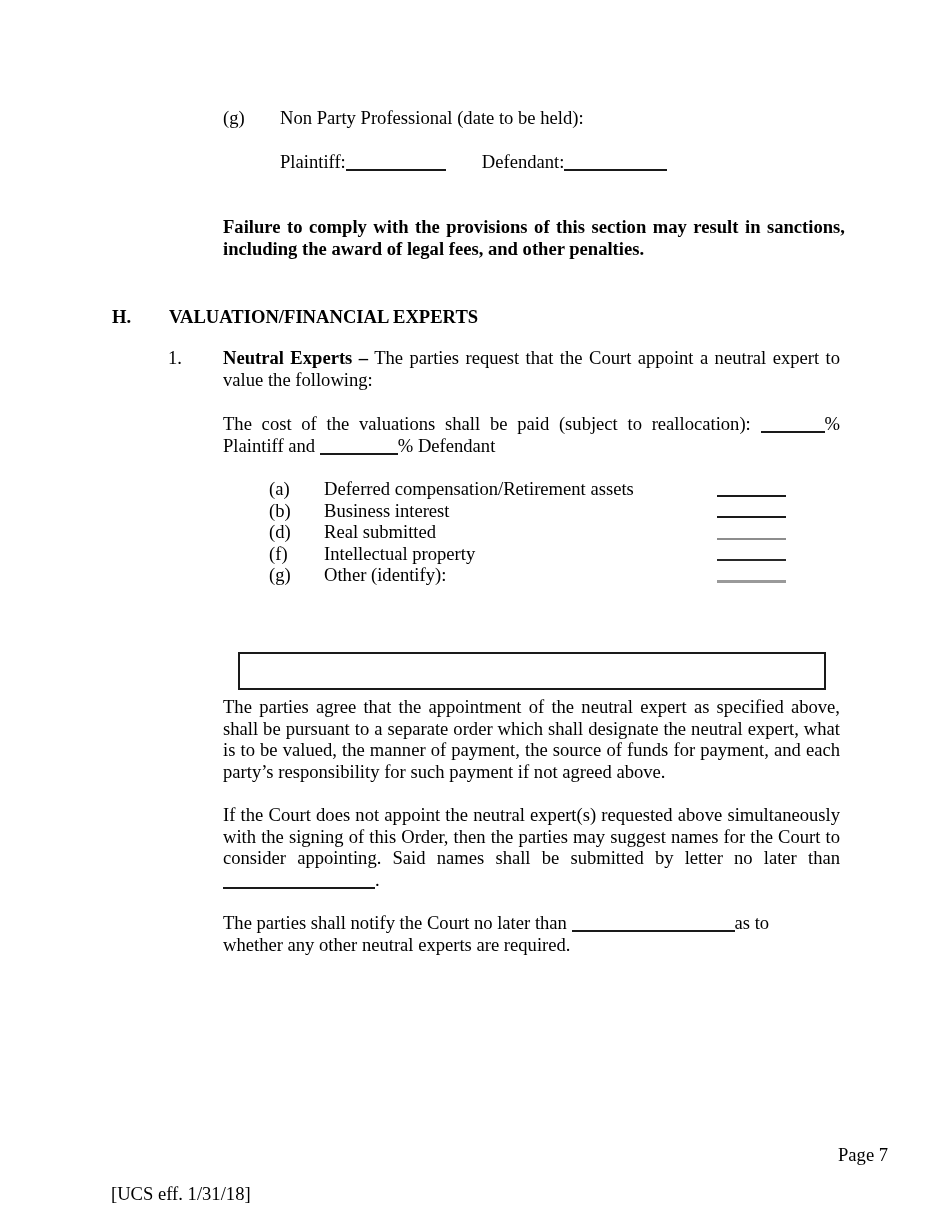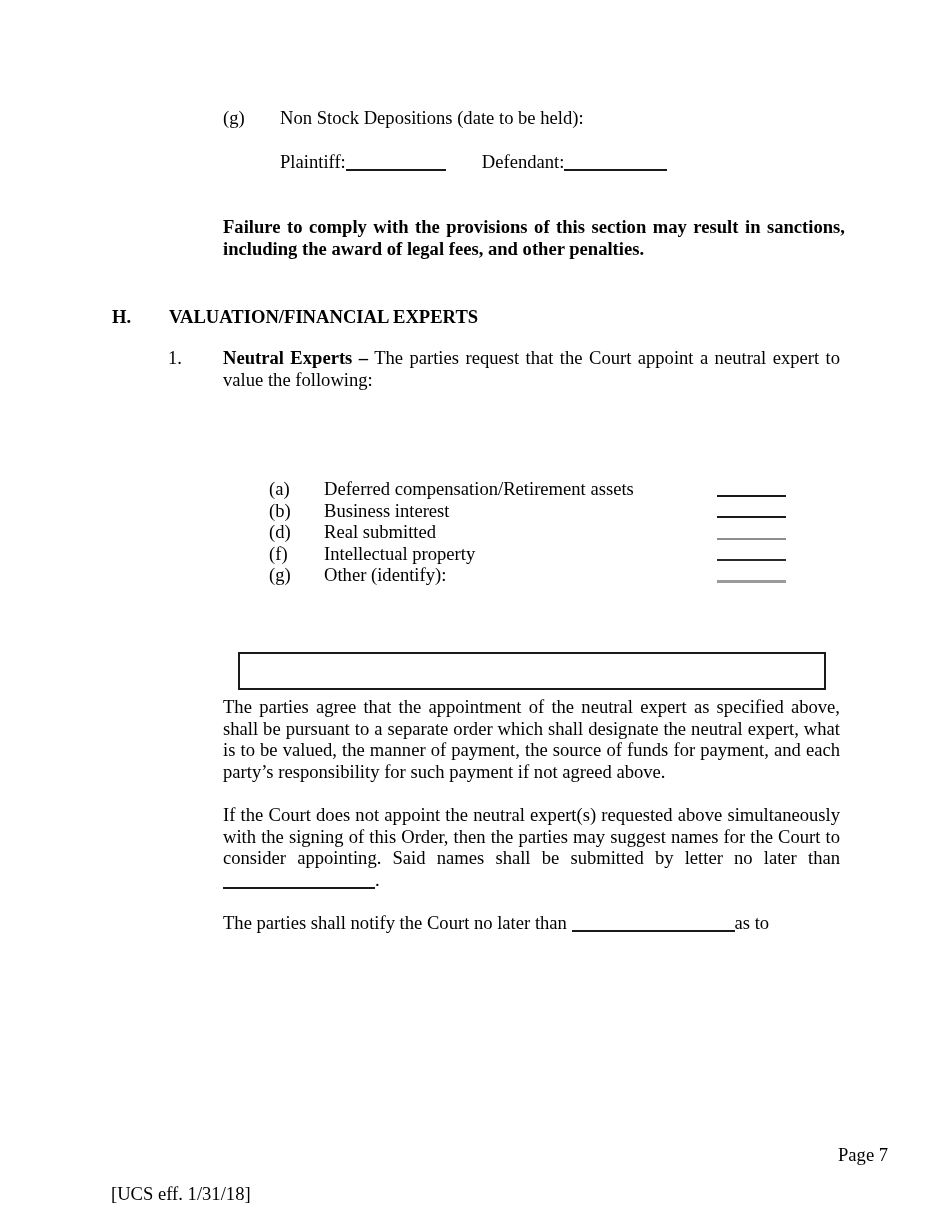--- a/index.html
+++ b/index.html
@@ -49,39 +49,42 @@
   .footer-left { left: 111px; top: 1183px; text-align: right; }
   .footer-right { left: 838px; top: 1144px; text-align: right; }
 </style>
 </head>
 <body>
 
 <div class="page">
 
   <div class="abs row" style="left:223px; top:107px; width:620px;">
     <span class="lbl" style="width:57px;">(g)</span>
-    <span>Non Stock Depositions (date to be held):</span>
+    <span>Non Party Professional (date to be held):</span>
   </div>
 
   <div class="abs" style="left:280px; top:151px; width:600px; white-space:nowrap;">
     <span>Plaintiff:</span><span class="blank" style="width:100px;"></span><span style="display:inline-block; width:36px;"></span><span>Defendant:</span><span class="blank" style="width:103px;"></span>
   </div>
 
   <div class="abs bold just" style="left:223px; top:216px; width:622px;">Failure to comply with the provisions of this section may result in sanctions, including the award of legal fees, and other penalties.</div>
 
   <div class="abs row bold" style="left:112px; top:306px; width:700px;">
     <span class="lbl" style="width:57px;">H.</span>
     <span>VALUATION/FINANCIAL EXPERTS</span>
   </div>
 
   <div class="abs row" style="left:168px; top:347px;">
     <span class="lbl" style="width:55px;">1.</span>
     <span class="just" style="width:617px; display:inline-block;"><b>Neutral Experts –</b><span> The parties request that the Court appoint a neutral expert to value the following:</span></span>
   </div>
 
+  <div class="abs just" style="left:223px; top:413px; width:617px;">
+    <span>The cost of the valuations shall be paid (subject to reallocation): </span><span class="blank" style="width:64px;"></span><span>% Plaintiff and </span><span class="blank" style="width:78px;"></span><span>% Defendant</span>
+  </div>
 
   <div class="abs assets-list" style="left:223px; top:478px;margin-left:46px;">
     <div class="asset-row">
       <span class="asset-label">(a)</span><span class="asset-text">Deferred compensation/Retirement assets</span>
       <span class="asset-blank" style="border-bottom-color: rgb(26, 26, 26);"></span>
     </div>
     <div class="asset-row">
       <span class="asset-label">(b)</span><span class="asset-text">Business interest</span>
       <span class="asset-blank" style="border-bottom-color: rgb(26, 26, 26);"></span>
     </div>
@@ -102,18 +105,19 @@
   <div class="other-box"></div>
 
   <div class="abs just" style="left:223px; top:696px; width:617px;">The parties agree that the appointment of the neutral expert as specified above, shall be pursuant to a separate order which shall designate the neutral expert, what is to be valued, the manner of payment, the source of funds for payment, and each party’s responsibility for such payment if not agreed above.</div>
 
   <div class="abs just" style="left:223px; top:804px; width:617px;">
     <span>If the Court does not appoint the neutral expert(s) requested above simultaneously with the signing of this Order, then the parties may suggest names for the Court to consider appointing.  Said names shall be submitted by letter no later than </span><span class="blank" style="width:152px;"></span><span>.</span>
   </div>
 
   <div class="abs" style="left:223px; top:912px; width:640px;">
     <div><span>The parties shall notify the Court no later than </span><span class="blank" style="width:163px;"></span><span>as to</span></div>
+    <div>whether any other neutral experts are required.</div>
   </div>
 
   <div class="abs footer-left">[UCS eff. 1/31/18]</div>
   <div class="abs footer-right">Page 7</div>
 
 </div>
 
 </body></html>

